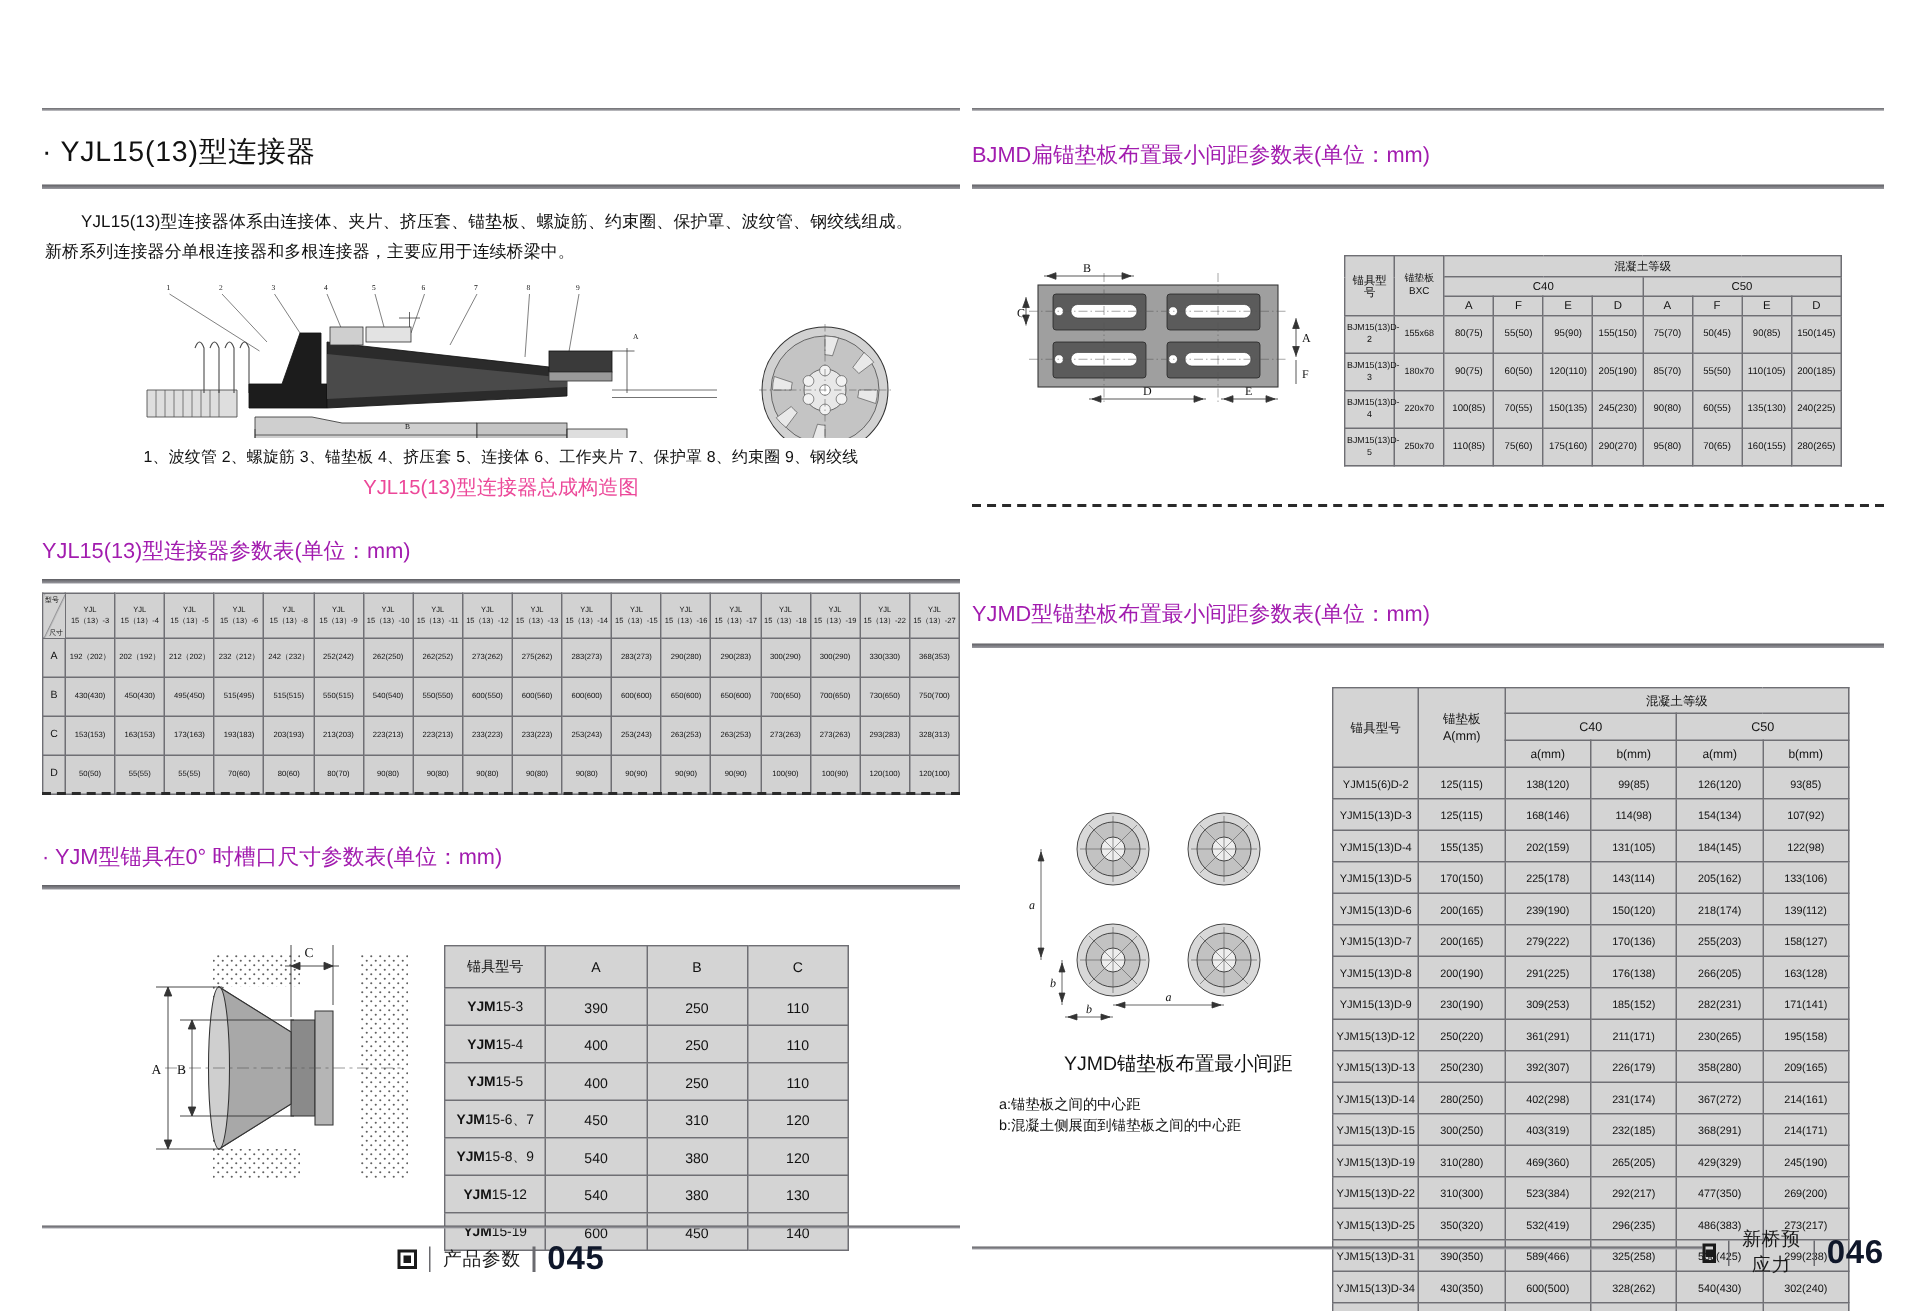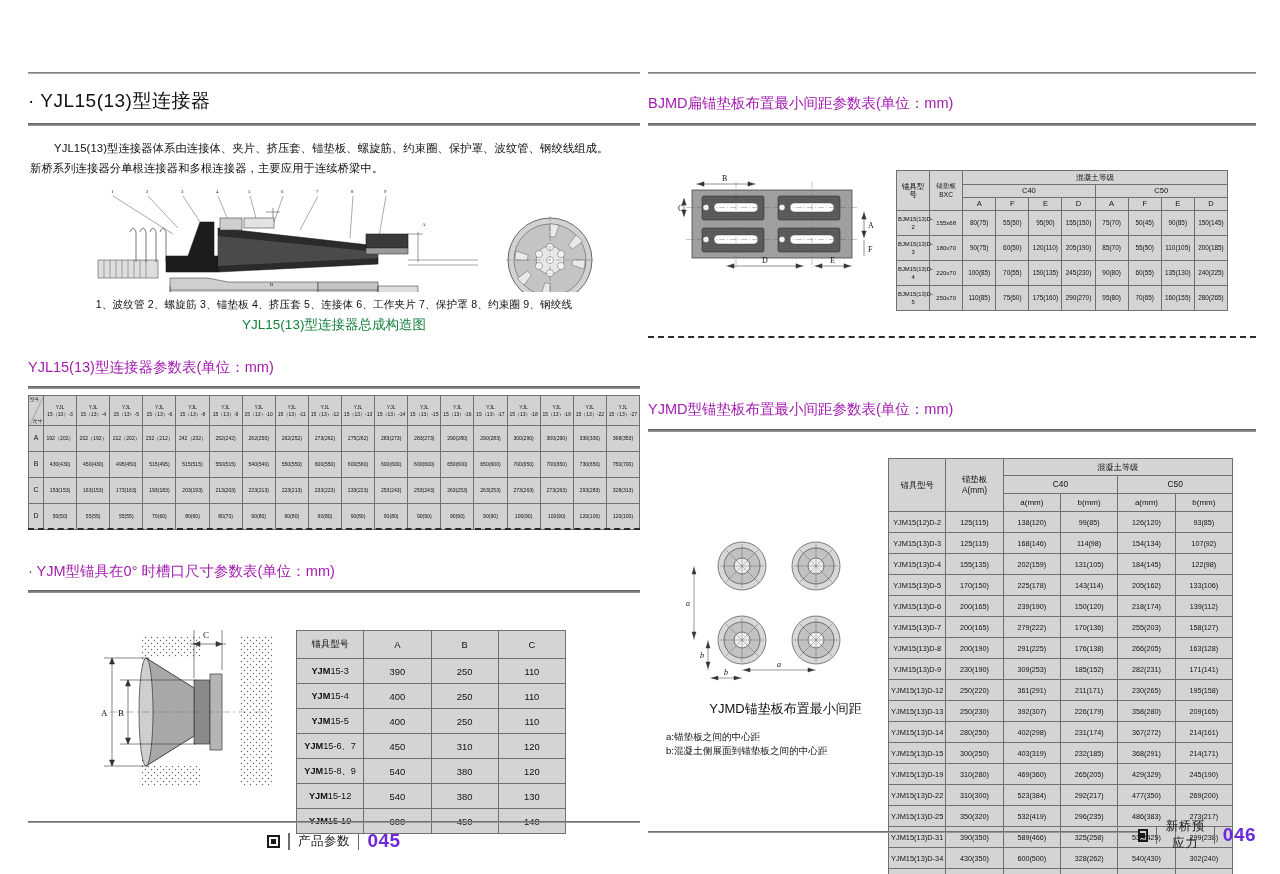--- a/index.html
+++ b/index.html
@@ -38,21 +38,21 @@
     font-size: 11.3px; line-height: 20px; color: #111;
     text-align: justify; letter-spacing: .1px;
   }
   .para .indent { display:inline-block; width: 24px; }
 
   
   .cap-legend {
     font-size: 10.6px; text-align: center; color:#111; letter-spacing:.15px;
   }
   .cap-title {
-    font-size: 13.5px; text-align: center; color:#15803d; margin-top:4px;
+    font-size: 13.5px; text-align: center; color:#ec4899; margin-top:4px;
   }
   .cap-title-sm {
     font-size: 13px; text-align: center; color:#111;
   }
   .note-line { font-size: 9.6px; color:#111; line-height: 14px; }
 
   
   table { border-collapse: collapse; }
   .tbl td, .tbl th {
     border: 1px solid #6f6f74;
@@ -120,21 +120,21 @@
   .footer { position: absolute; bottom: 22px; display:flex; align-items:center; }
   .footer .frule { width: 100%; height: 2px; background: linear-gradient(to bottom,#5d5d62,#a8a8ae); }
   .foot-inner { display:flex; align-items:center; gap:0; margin-top: 7px; justify-content:center; }
   .sq-outer {
     width: 13px; height: 13px; border: 2.5px solid #1a1a1a;
     display:flex; align-items:center; justify-content:center;
   }
   .sq-inner { width: 5px; height: 5px; background: #1a1a1a; }
   .vbar { width: 1.5px; height: 17px; background: #6a6a6f; margin: 0 8px; }
   .foot-label { font-size: 12.5px; color:#1a1a1a; letter-spacing:.5px; }
-  .foot-num { font-size: 19px; font-weight: 700; color:#6d28d9; letter-spacing: .5px; }
+  .foot-num { font-size: 22px; font-weight: 700; color:#0f172a; letter-spacing: .5px; }
 
   
   .dashed {
     height: 0; border-top: 2.5px dashed #2a2a2a; width: 100%;
   }
   
   svg text { font-family: "Liberation Serif", serif; fill:#111; }
 </style>
 </head>
 <body>
@@ -816,21 +816,21 @@
             </tr>
             <tr>
               <th class="t3">a(mm)</th>
               <th class="t3">b(mm)</th>
               <th class="t3">a(mm)</th>
               <th class="t3">b(mm)</th>
             </tr>
           </thead>
         <tbody>
             <tr>
-              <td class="name">YJM15(12)D-2</td>
+              <td class="name">YJM15(6)D-2</td>
               <td>125(115)</td>
               <td>138(120)</td>
               <td>99(85)</td>
               <td>126(120)</td>
               <td>93(85)</td>
             </tr>
             <tr>
               <td class="name">YJM15(13)D-3</td>
               <td>125(115)</td>
               <td>168(146)</td>

